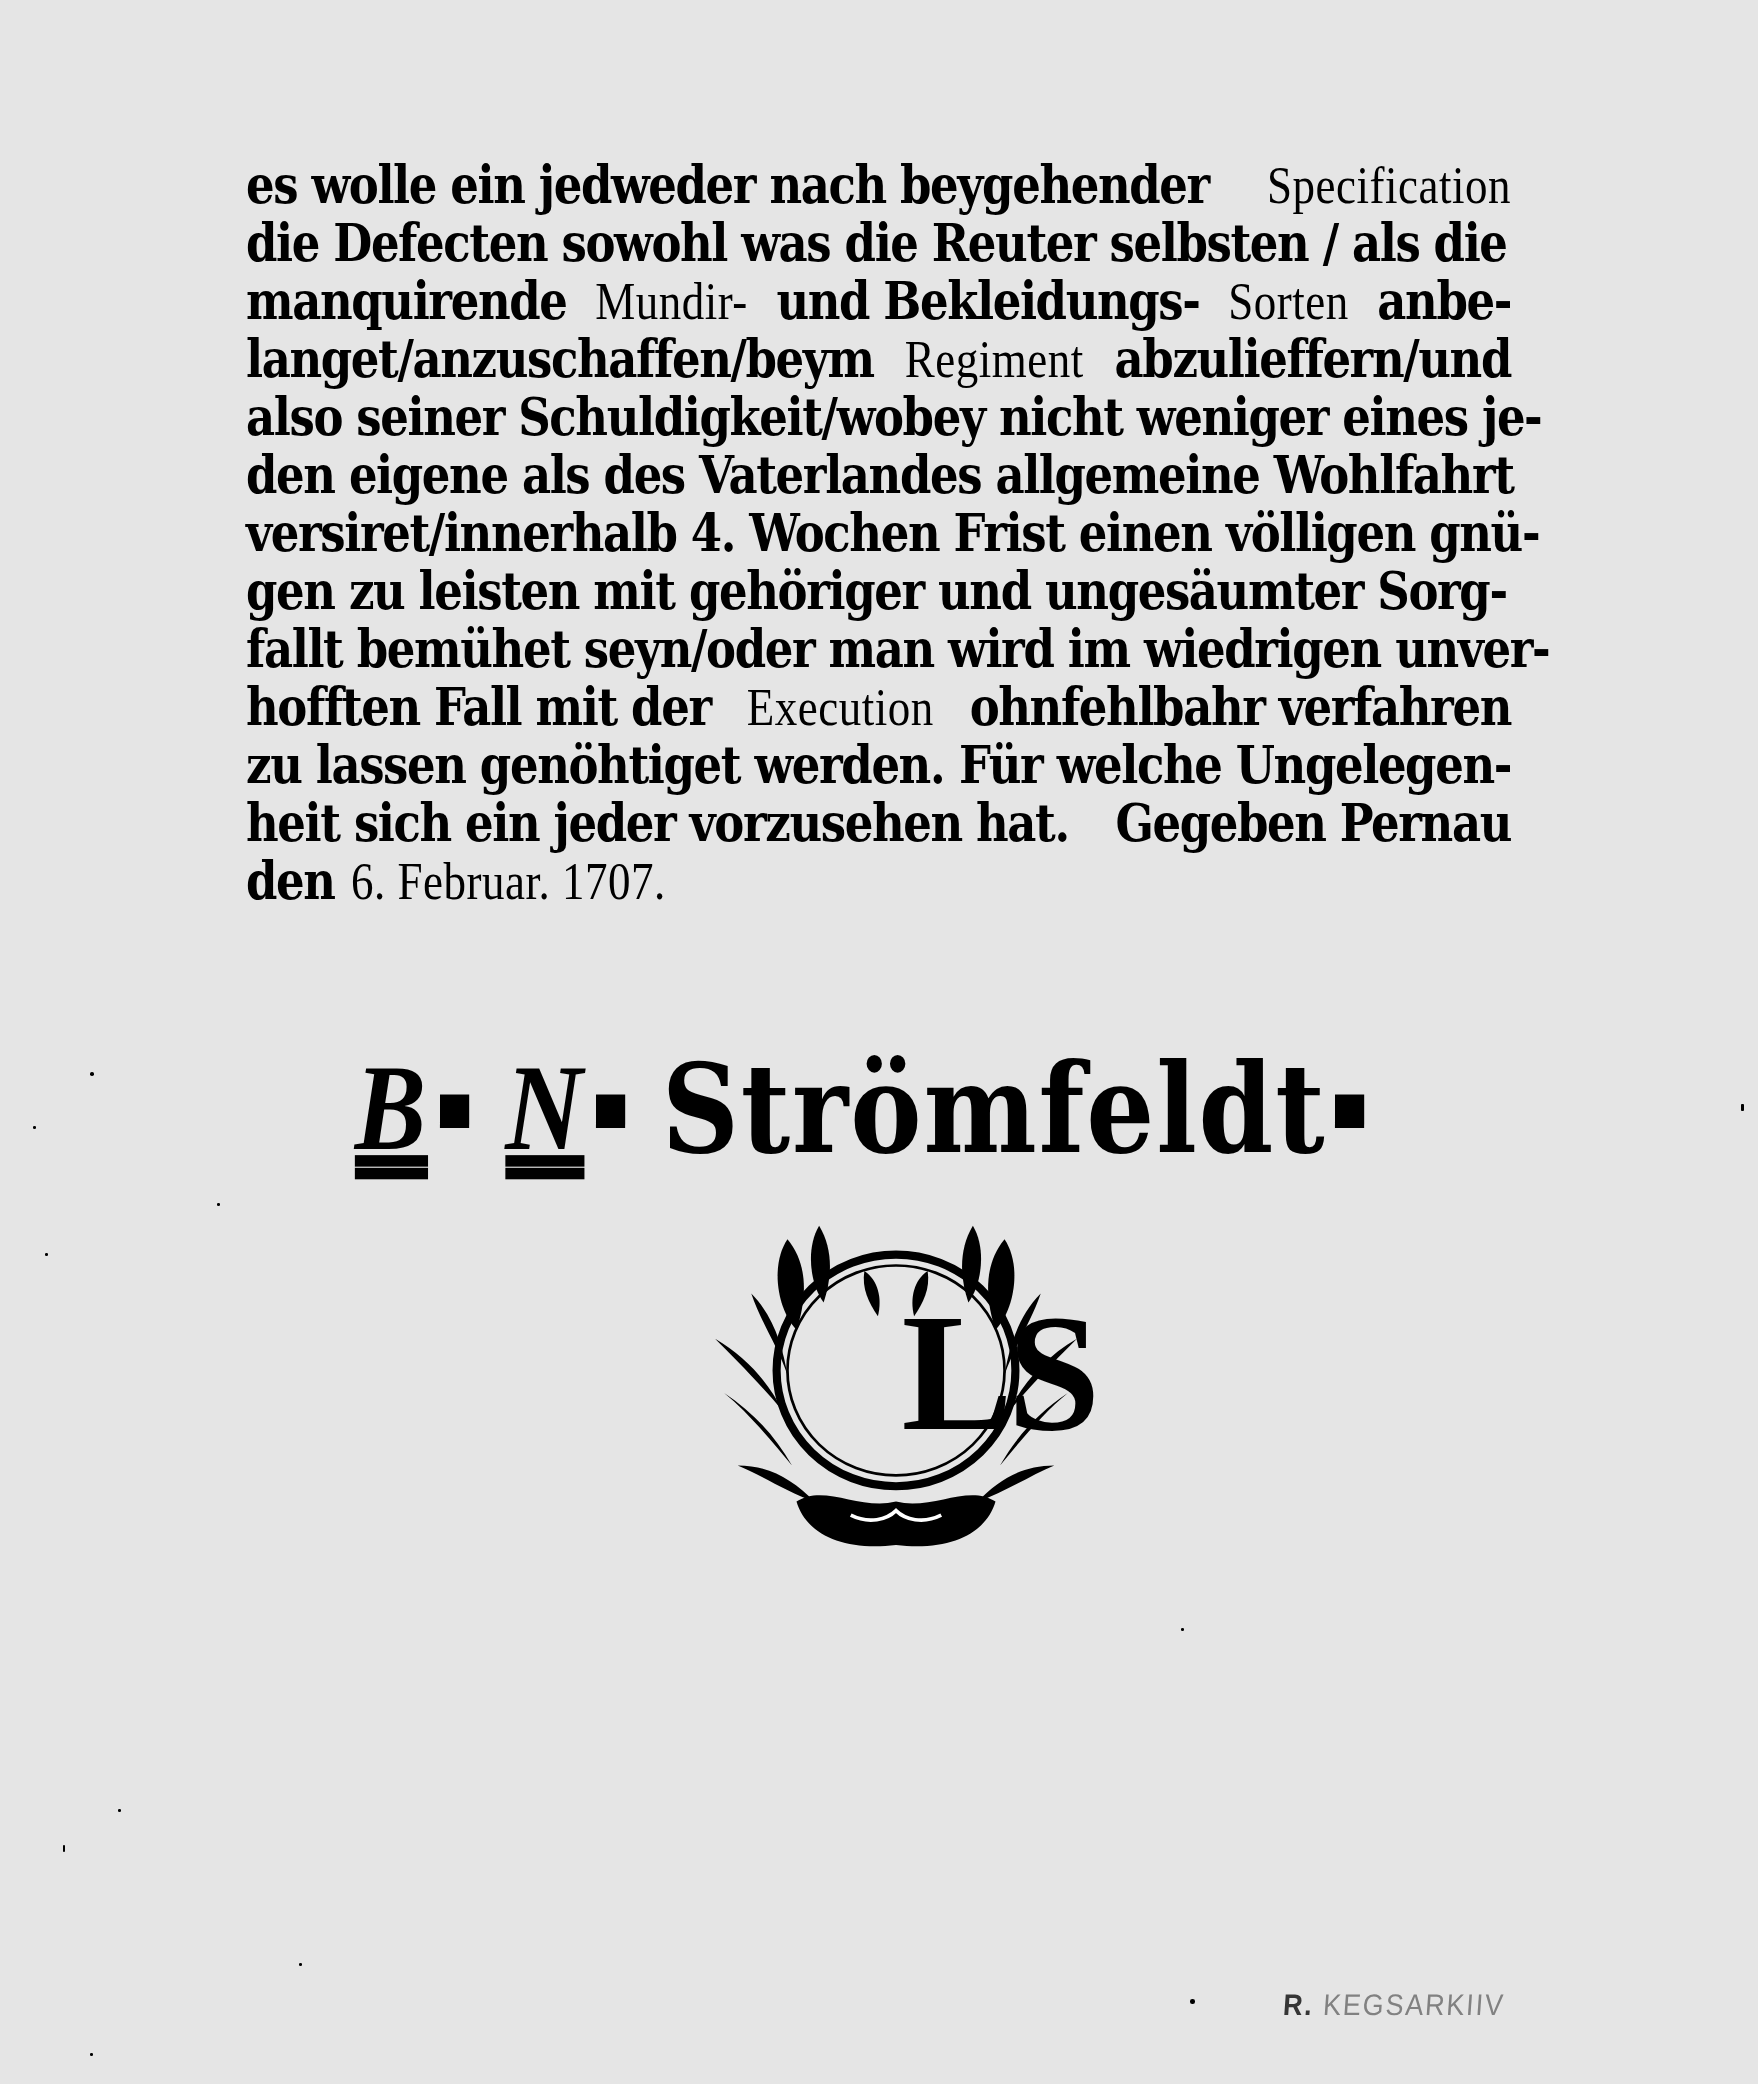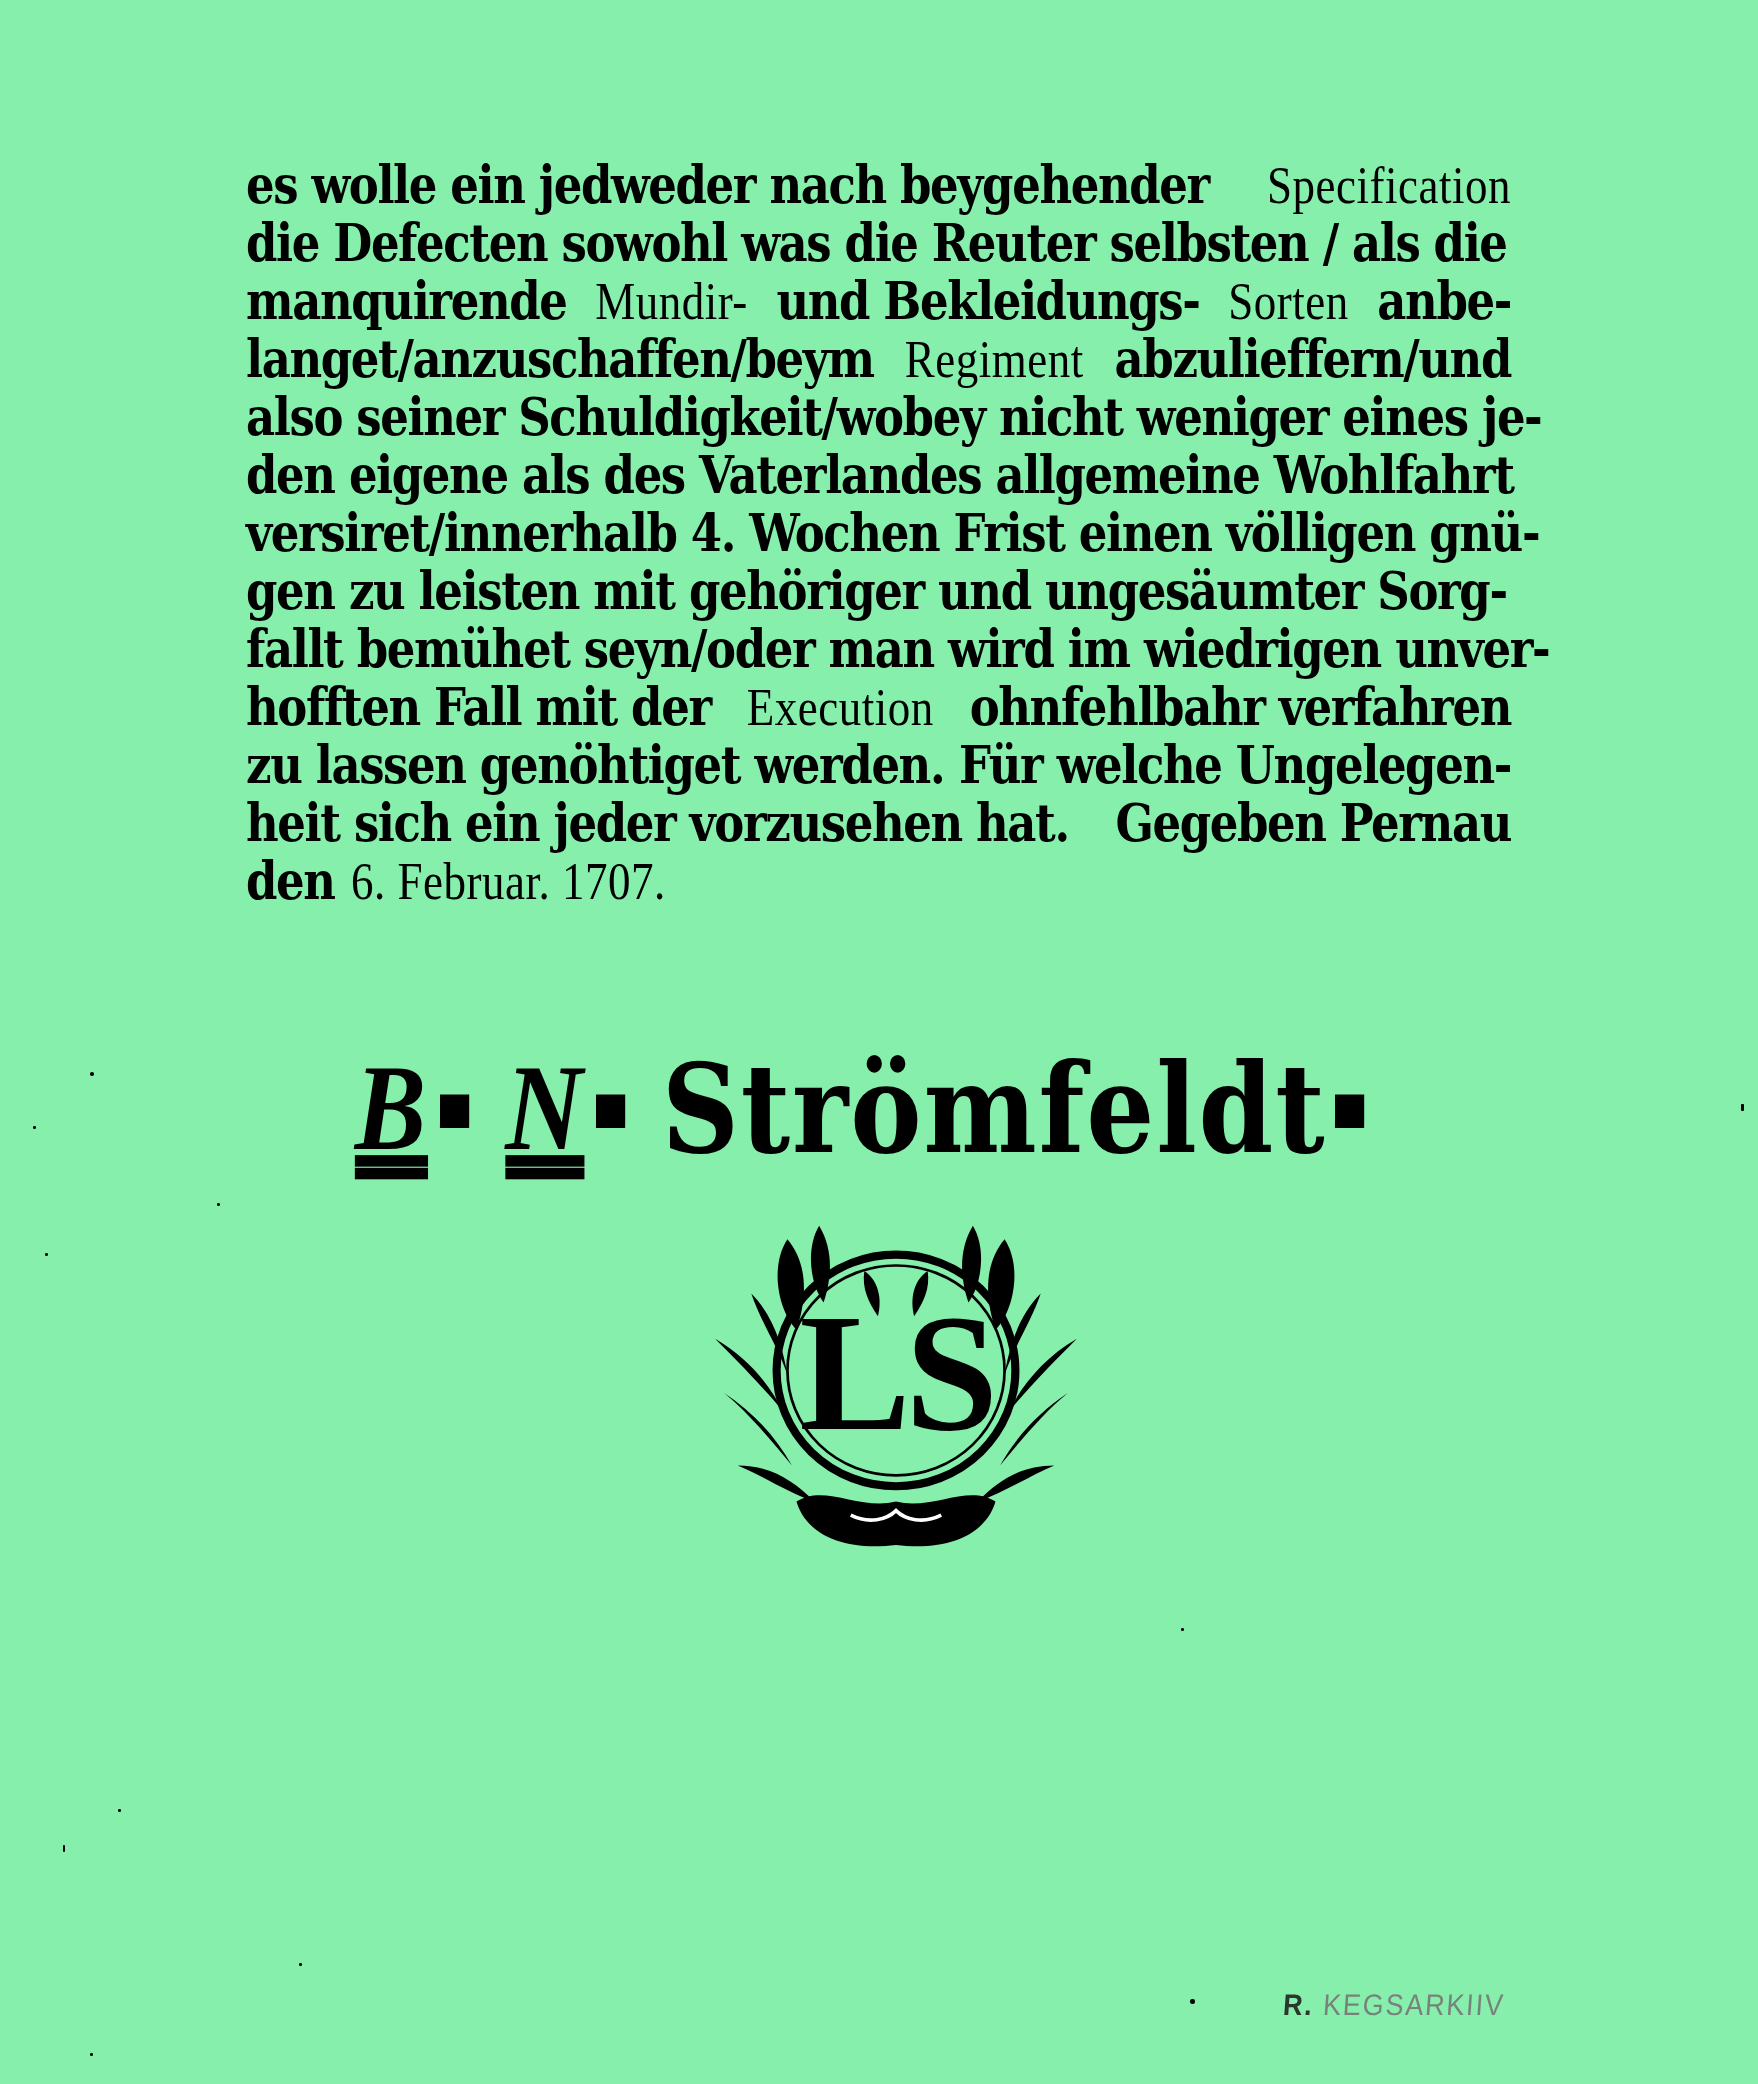--- a/index.html
+++ b/index.html
@@ -1,20 +1,20 @@
 <!DOCTYPE html>
 <html style="font-size:14.5px"><head>
 <meta charset="utf-8">
 <style>
   html, body { margin: 0; padding: 0; background: #ffffff; }
   body {
     width: 1759px; height: 2084px; position: relative; overflow: hidden;
     font-family: "DejaVu Serif", serif; color: #000;
   }
-  .page { position: absolute; inset: 0; background: #86efac; }
+  .page { position: absolute; inset: 0; background: #e5e5e5; }
   .body-text {
     position: absolute; left: 246px; top: 156px; width: 1265px;
   }
   .line {
     display: flex; justify-content: space-between; align-items: baseline;
     height: 58px; line-height: 58px; white-space: nowrap;
     font-family: "DejaVu Serif", serif; font-weight: bold; font-size: 45px;
     letter-spacing: -1.4px; transform: scaleY(1.18); transform-origin: left center;
   }
   .line.last { justify-content: flex-start; gap: 16.3px; }
@@ -136,21 +136,21 @@
         <path d="M395 290 C370 300 340 320 310 330 C335 305 360 290 395 290Z"></path>
         <path d="M380 100 C370 130 350 160 340 190 C345 160 355 125 380 100Z"></path>
       </g>
 
       <path d="M110 330 C140 310 180 340 220 330 C260 340 300 310 330 330 C320 365 280 385 220 378 C160 385 120 365 110 330Z" fill="#000"></path>
       <path d="M170 345 C190 355 210 350 220 340 C230 350 250 355 270 345" fill="none" stroke="#fff" stroke-width="4"></path>
 
       <path d="M185 75 C200 85 205 105 200 125 C190 110 182 95 185 75Z" fill="#000"></path>
       <path d="M255 75 C240 85 235 105 240 125 C250 110 258 95 255 75Z" fill="#000"></path>
     </svg>
-    <div style="position:absolute;left:0;top:86px;width:398px;text-align:center;font-family:'Liberation Serif',serif;font-weight:bold;font-size:167px;line-height:167px;letter-spacing:-5.4px;">LS</div>
+    <div style="position:absolute;left:0;top:86px;width:398px;text-align:right;font-family:'Liberation Serif',serif;font-weight:bold;font-size:167px;line-height:167px;letter-spacing:-5.4px;">LS</div>
   </div>
 
   <div class="stamp">
     <b>R.</b>
     <span class="faded">KEGSARKIIV</span>
   </div>
 
   <div class="speck" style="left:90px;top:1072px;width:3.6px;height:3.6px"></div>
   <div class="speck" style="left:33px;top:1126px;width:2.7px;height:2.7px"></div>
   <div class="speck" style="left:217px;top:1203px;width:2.7px;height:2.7px"></div>

